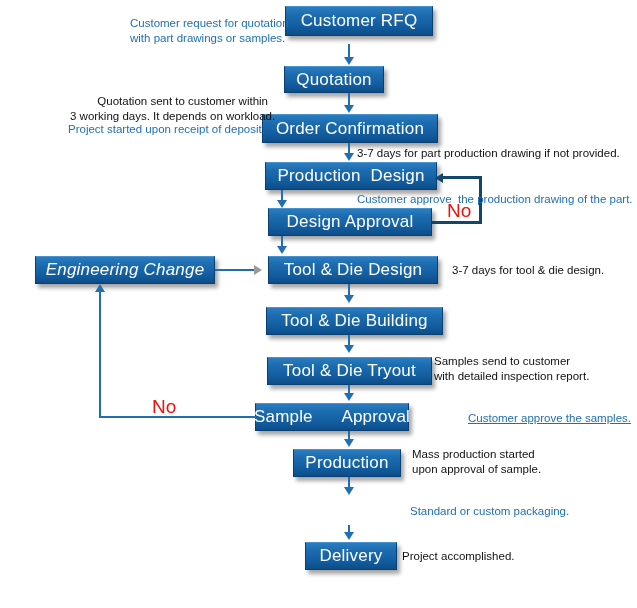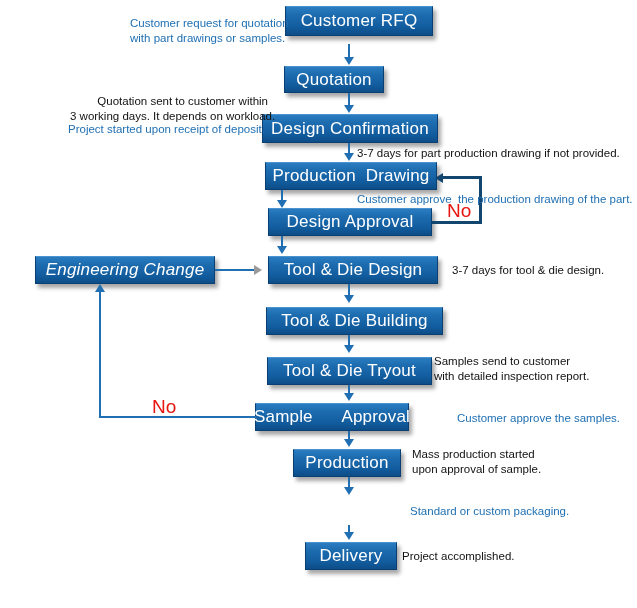--- a/index.html
+++ b/index.html
@@ -82,25 +82,25 @@
 
   <div class="node" style="left:285px;top:6px;width:148px;height:30px;">
     <span class="lbl">Customer RFQ</span>
   </div>
 
   <div class="node" style="left:284px;top:66px;width:100px;height:27px;">
     <span class="lbl">Quotation</span>
   </div>
 
   <div class="node" style="left:262px;top:114px;width:176px;height:29px;">
-    <span class="lbl">Design Confirmation</span>
+    <span class="lbl">Order Confirmation</span>
   </div>
 
   <div class="node" style="left:265px;top:162px;width:172px;height:28px;">
-    <span class="lbl">Production  Drawing</span>
+    <span class="lbl">Production  Design</span>
   </div>
 
   <div class="node" style="left:268px;top:208px;width:164px;height:28px;">
     <span class="lbl">Design Approval</span>
   </div>
 
   <div class="node" style="left:35px;top:256px;width:180px;height:28px;font-style:italic;">
     <span class="lbl">Engineering Change</span>
   </div>
 
@@ -189,21 +189,21 @@
   <div class="note black" style="left:357px;top:146px;">3-7 days for part production drawing if not provided.</div>
 
   <div class="note blue" style="left:357px;top:192px;">Customer approve  the production drawing of the part.</div>
 
   <div class="note black" style="left:452px;top:263px;text-align:center;">3-7 days for tool &amp; die design.</div>
 
 
   <div class="note black" style="left:434px;top:354px;">Samples send to customer
 with detailed inspection report.</div>
 
-  <div class="note blue" style="left:457px;top:411px;">Customer approve the samples.</div>
+  <div class="note blue" style="left:468px;top:411px;text-decoration:underline;">Customer approve the samples.</div>
 
   <div class="note black" style="left:412px;top:447px;">Mass production started
 upon approval of sample.</div>
 
   <div class="note blue" style="left:410px;top:504px;">Standard or custom packaging.</div>
 
   <div class="note black" style="left:402px;top:549px;">Project accomplished.</div>
 
 </div>
 

